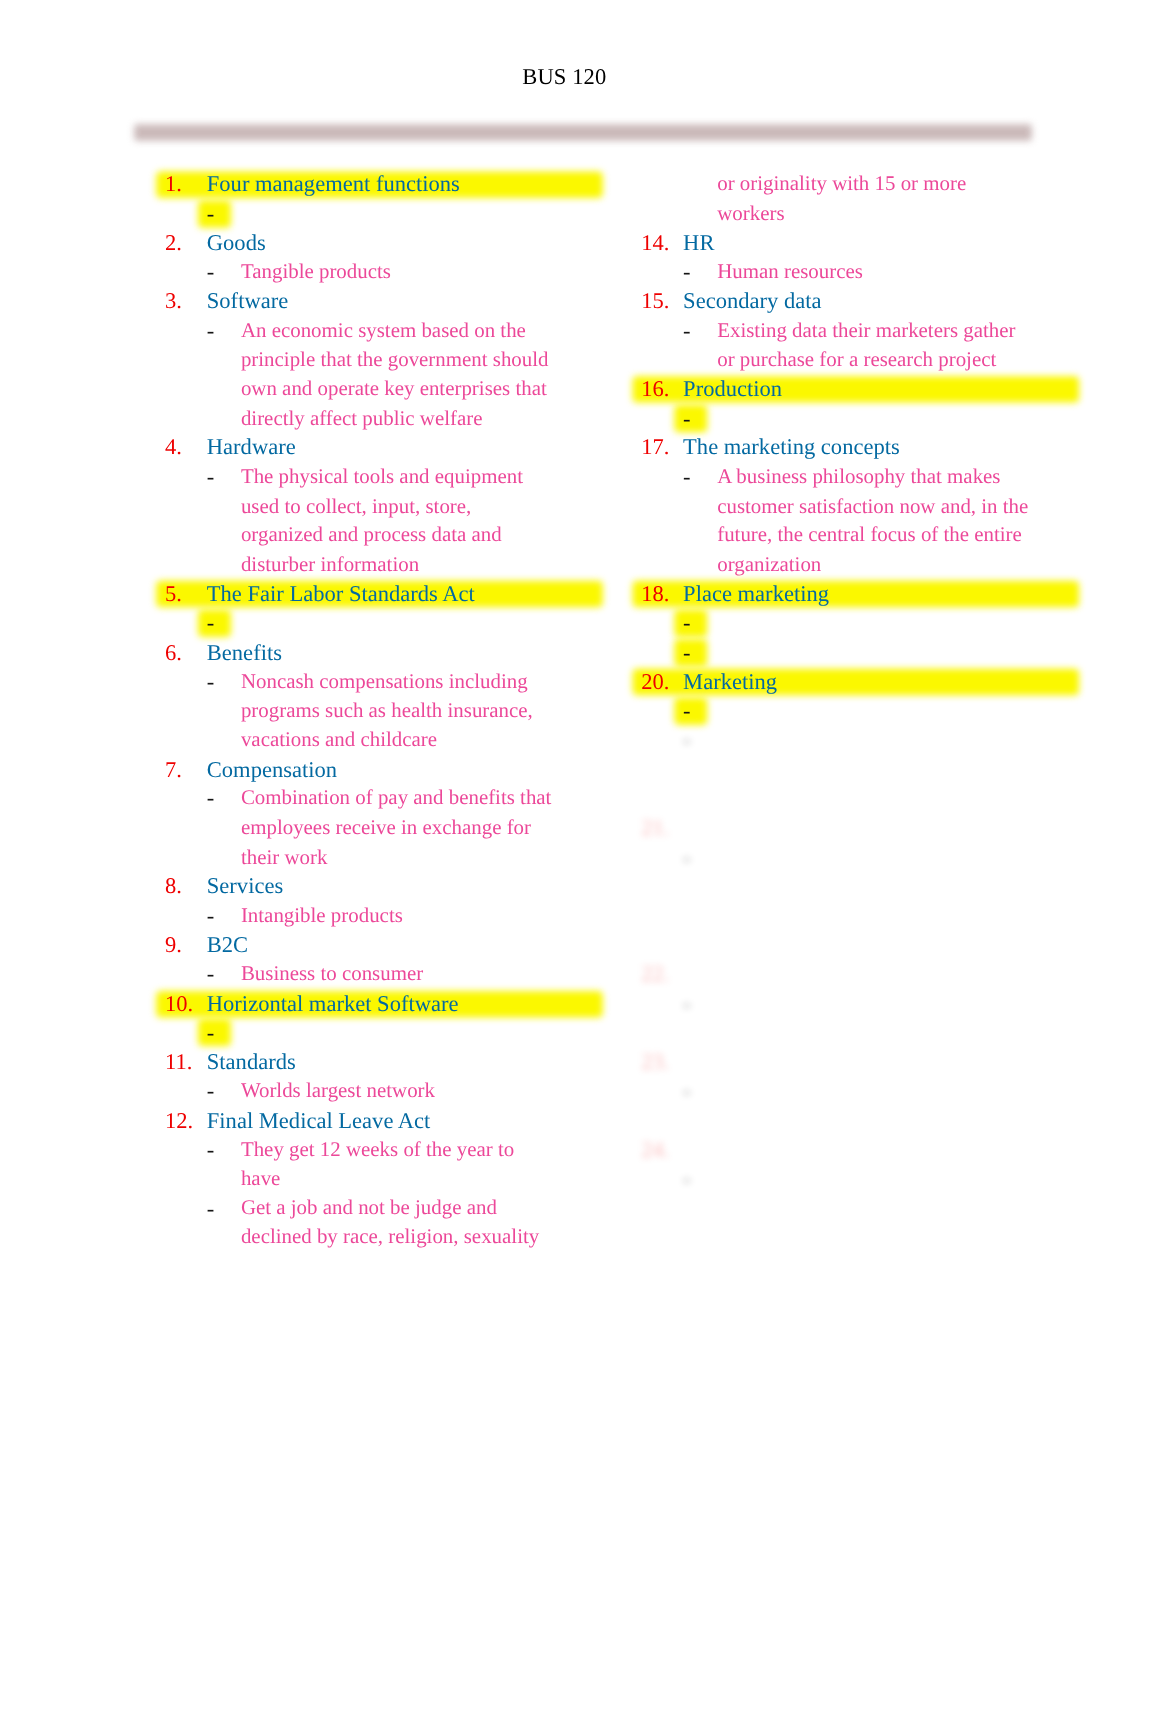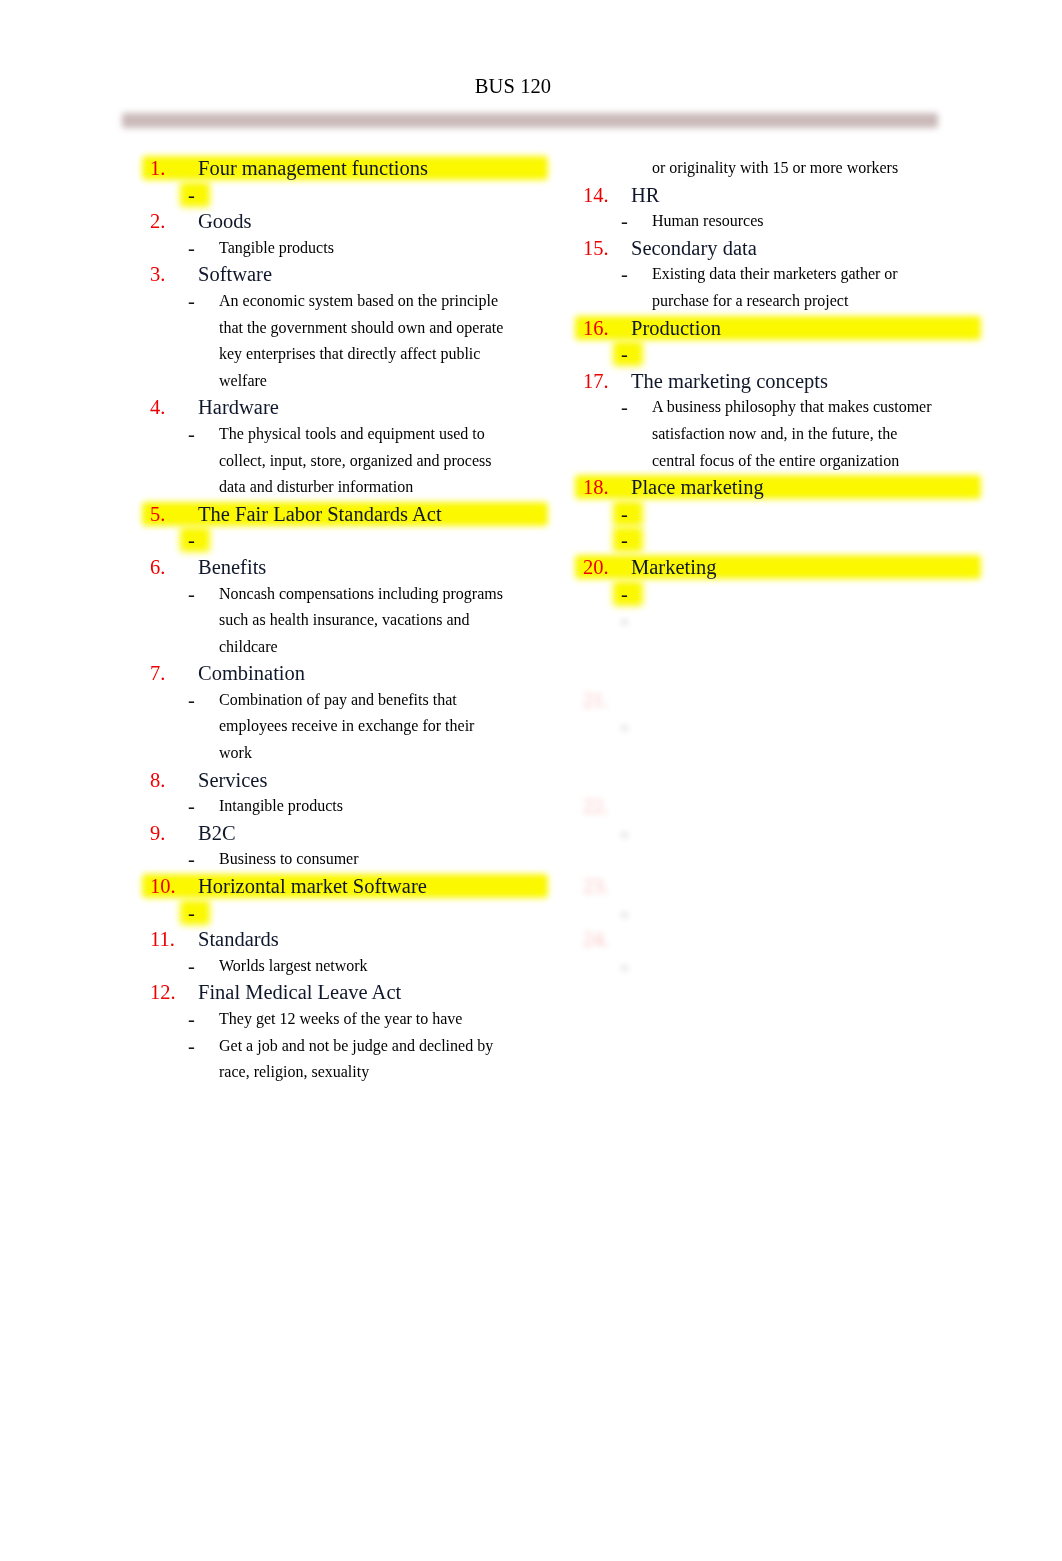--- a/index.html
+++ b/index.html
@@ -16,21 +16,20 @@
     overflow: hidden;
   }
 
   
   .doc-header {
     position: absolute;
     top: 56px;
     left: 0;
     width: 1026px;
     text-align: center;
-    margin-top: 16px;
   }
   .doc-header .line {
     font-size: 20.5px;
     line-height: 28px;
     letter-spacing: 0.1px;
   }
   .header-rule {
     position: absolute;
     top: 113px;
     left: 122px;
@@ -67,41 +66,40 @@
     font-size: 20.5px;
     line-height: 26.6px;
     width: 38px;
     flex: 0 0 38px;
     text-align: left;
     white-space: nowrap;
   }
   .term {
     font-size: 20.5px;
     line-height: 26.6px;
-    color: #0f172a;
-    margin-left: 10px;
+    color: #0369a1;
   }
 
   .sub {
     position: relative;
     display: flex;
     align-items: flex-start;
     padding-left: 38px;
   }
   .dash {
     font-size: 20.5px;
     line-height: 26.6px;
     width: 31px;
     flex: 0 0 31px;
     color: #151515;
   }
   .sub-text {
-    font-size: 16px;
+    font-size: 19px;
     line-height: 26.6px;
-    color: #000000;
+    color: #ec4899;
     max-width: 285px;
   }
   .item, .sub { z-index: 1; }
 
   .item.highlighted::before {
     content: "";
     position: absolute;
     left: -8px;
     top: 1px;
     width: calc(100% + 6px);
@@ -185,21 +183,21 @@
       <div class="item">
         <span class="num">6.</span>
         <span class="term">Benefits</span>
       </div>
       <div class="sub">
         <span class="dash">-</span>
         <span class="sub-text">Noncash compensations including programs such as health insurance, vacations and childcare</span>
       </div>
       <div class="item">
         <span class="num">7.</span>
-        <span class="term">Combination</span>
+        <span class="term">Compensation</span>
       </div>
       <div class="sub">
         <span class="dash">-</span>
         <span class="sub-text">Combination of pay and benefits that employees receive in exchange for their work</span>
       </div>
       <div class="item">
         <span class="num">8.</span>
         <span class="term">Services</span>
       </div>
       <div class="sub">

